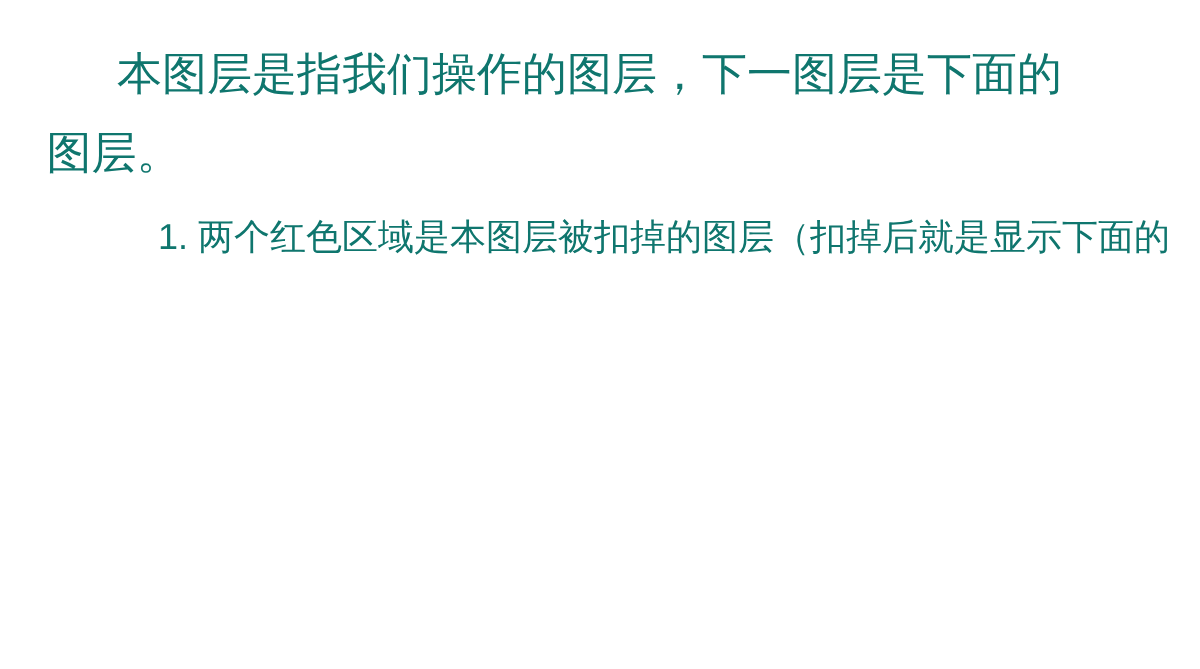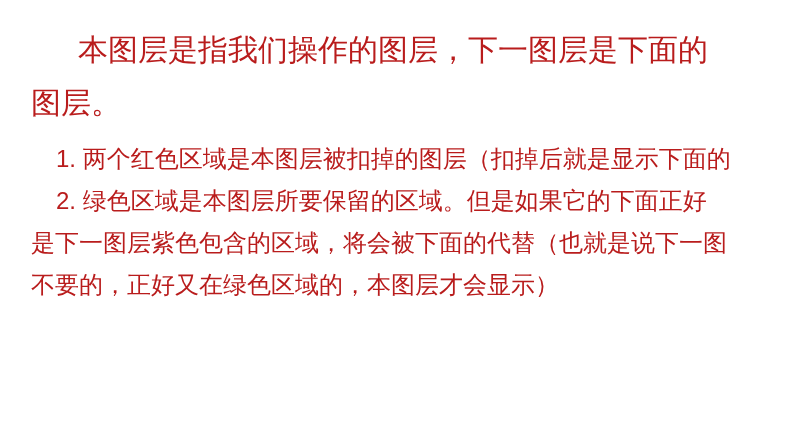--- a/index.html
+++ b/index.html
@@ -5,21 +5,21 @@
   html, body {
     margin: 0;
     padding: 0;
     background: #ffffff;
   }
   .page {
     position: relative;
     width: 800px;
     height: 328px;
     background: #ffffff;
-    color: #b91c1c;
+    color: #0f766e;
     font-family: "Liberation Sans", "DejaVu Sans", sans-serif;
     box-sizing: border-box;
     padding: 23px 20px 0 31px;
     overflow: hidden;
   }
   .title-block {
     font-size: 30px;
     line-height: 53px;
     font-weight: 500;
     margin: 0 0 9px 0;
@@ -27,37 +27,32 @@
   .para {
     font-size: 24px;
     line-height: 42px;
     font-weight: 500;
     margin: 0;
   }
   .line {
     white-space: nowrap;
   }
   .indent-title { padding-left: 47px; }
-  .indent-item  { padding-left: 25px; }
+  .indent-item  { padding-left: 25px; text-align: right; }
   .indent-item3 { padding-left: 34px; }
 </style>
 </head>
 <body>
 
 <div class="page">
 
   <div class="title-block">
     <div class="line indent-title">本图层是指我们操作的图层，下一图层是下面的</div>
     <div class="line">图层。</div>
   </div>
 
   <div class="para">
     <div class="line indent-item">1. 两个红色区域是本图层被扣掉的图层（扣掉后就是显示下面的</div>
   </div>
 
-  <div class="para">
-    <div class="line indent-item">2. 绿色区域是本图层所要保留的区域。但是如果它的下面正好</div>
-    <div class="line">是下一图层紫色包含的区域，将会被下面的代替（也就是说下一图</div>
-    <div class="line">不要的，正好又在绿色区域的，本图层才会显示）</div>
-  </div>
 
 
 </div>
 
 </body></html>

